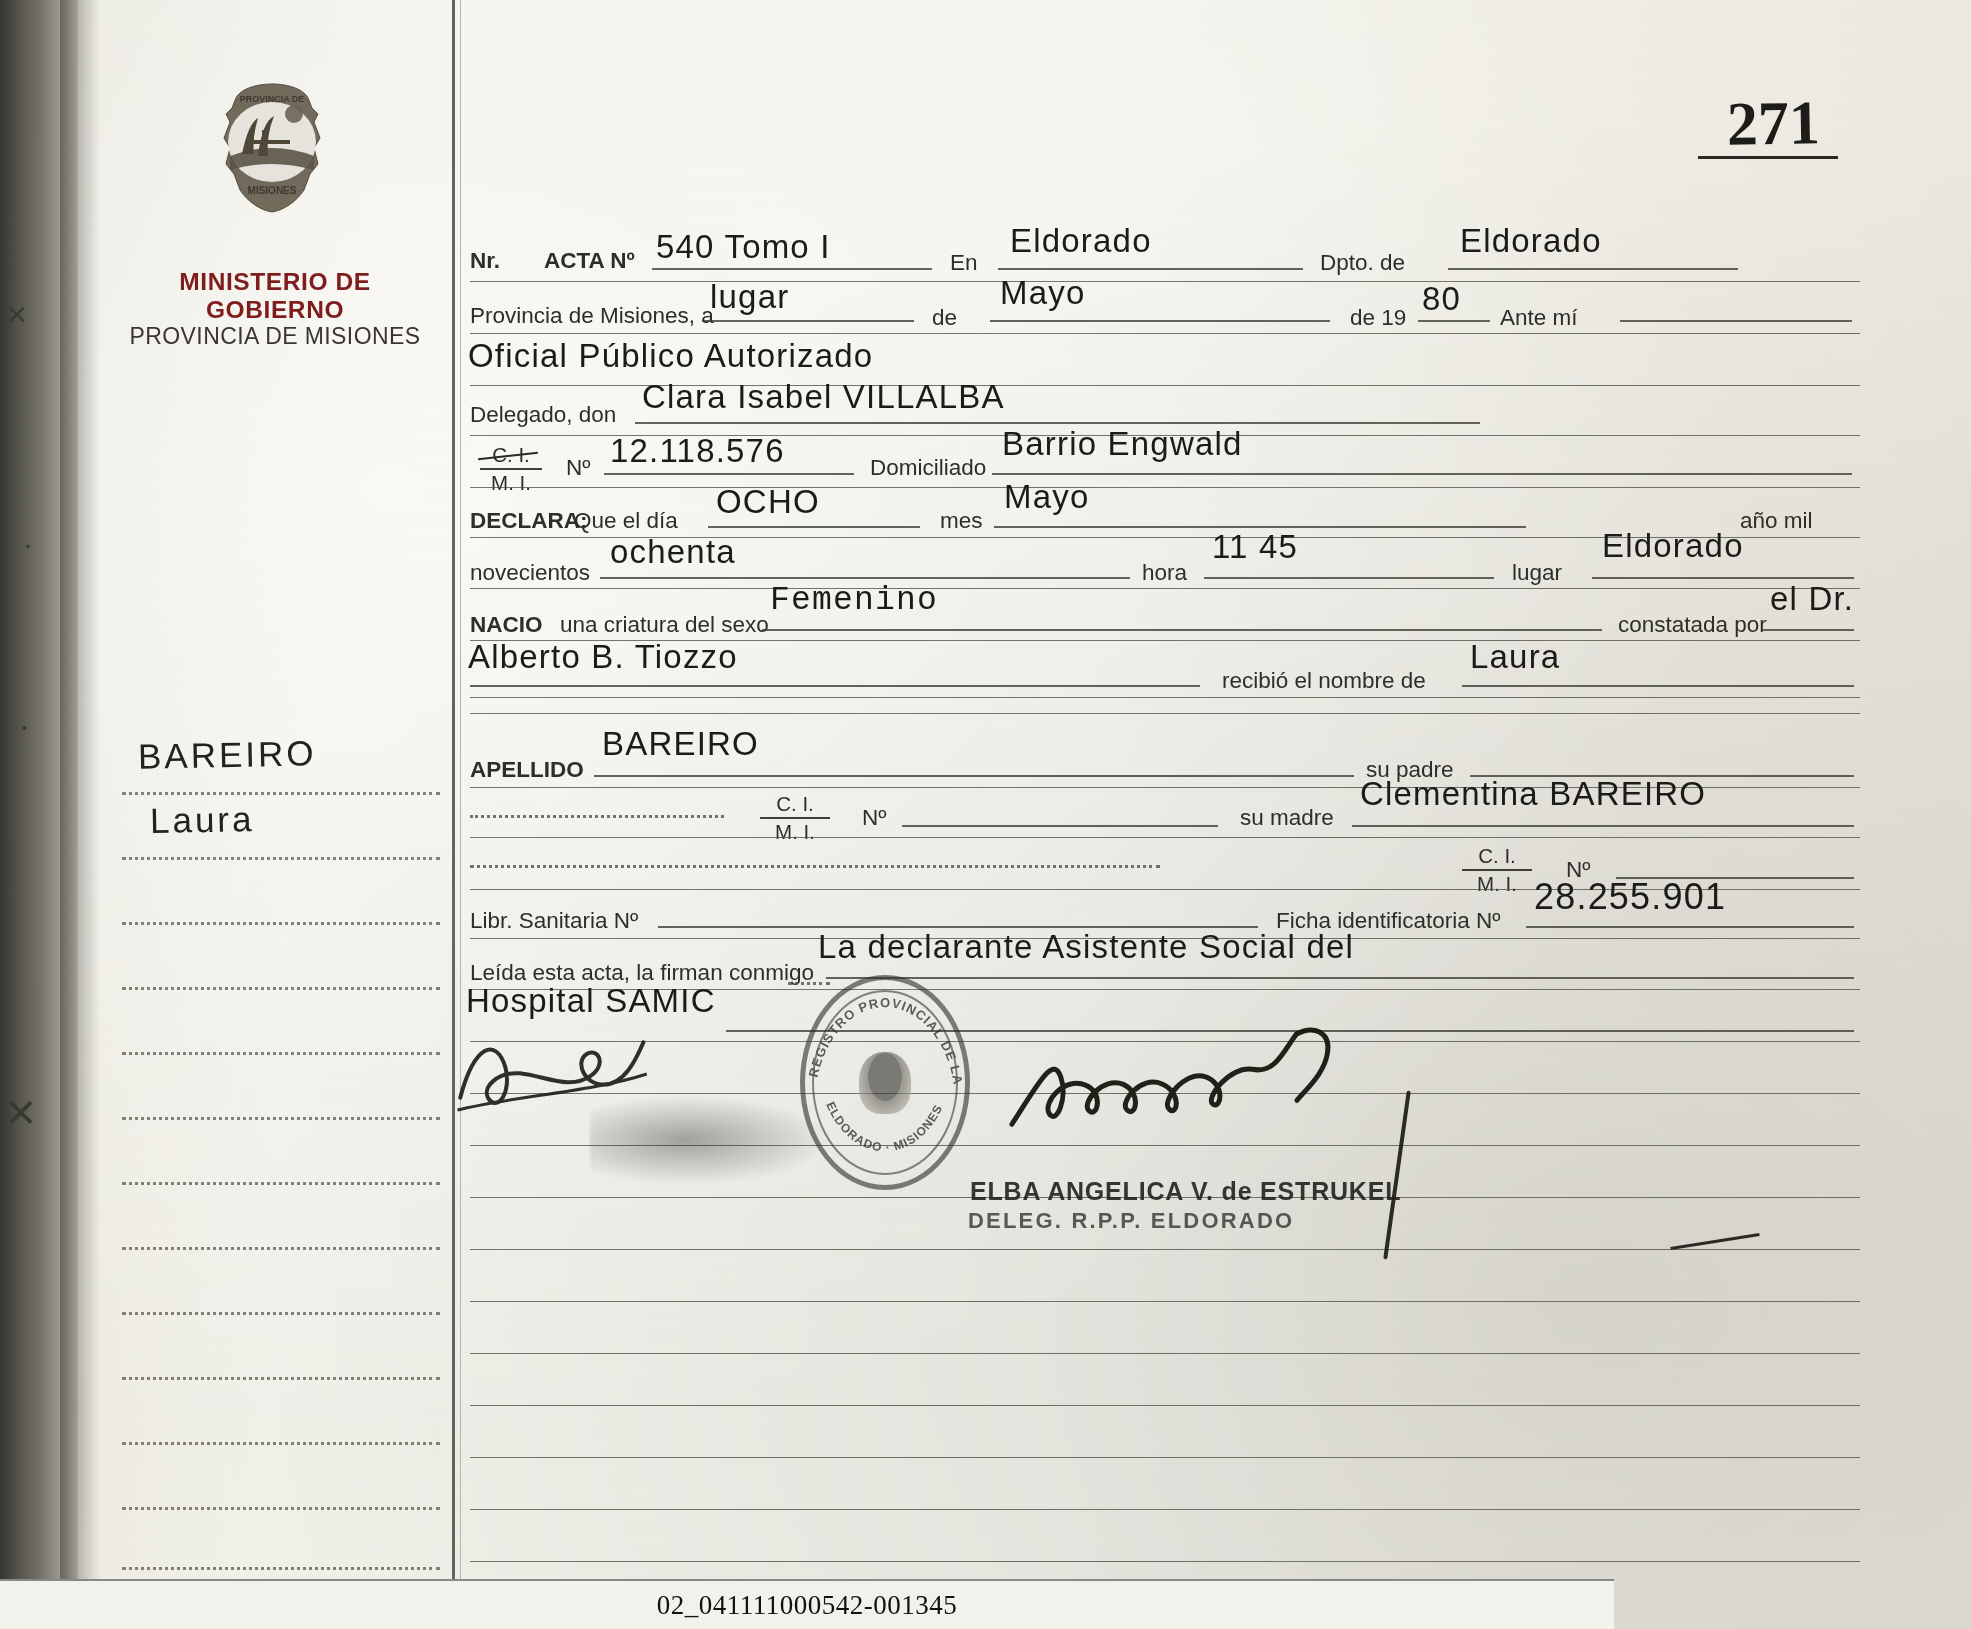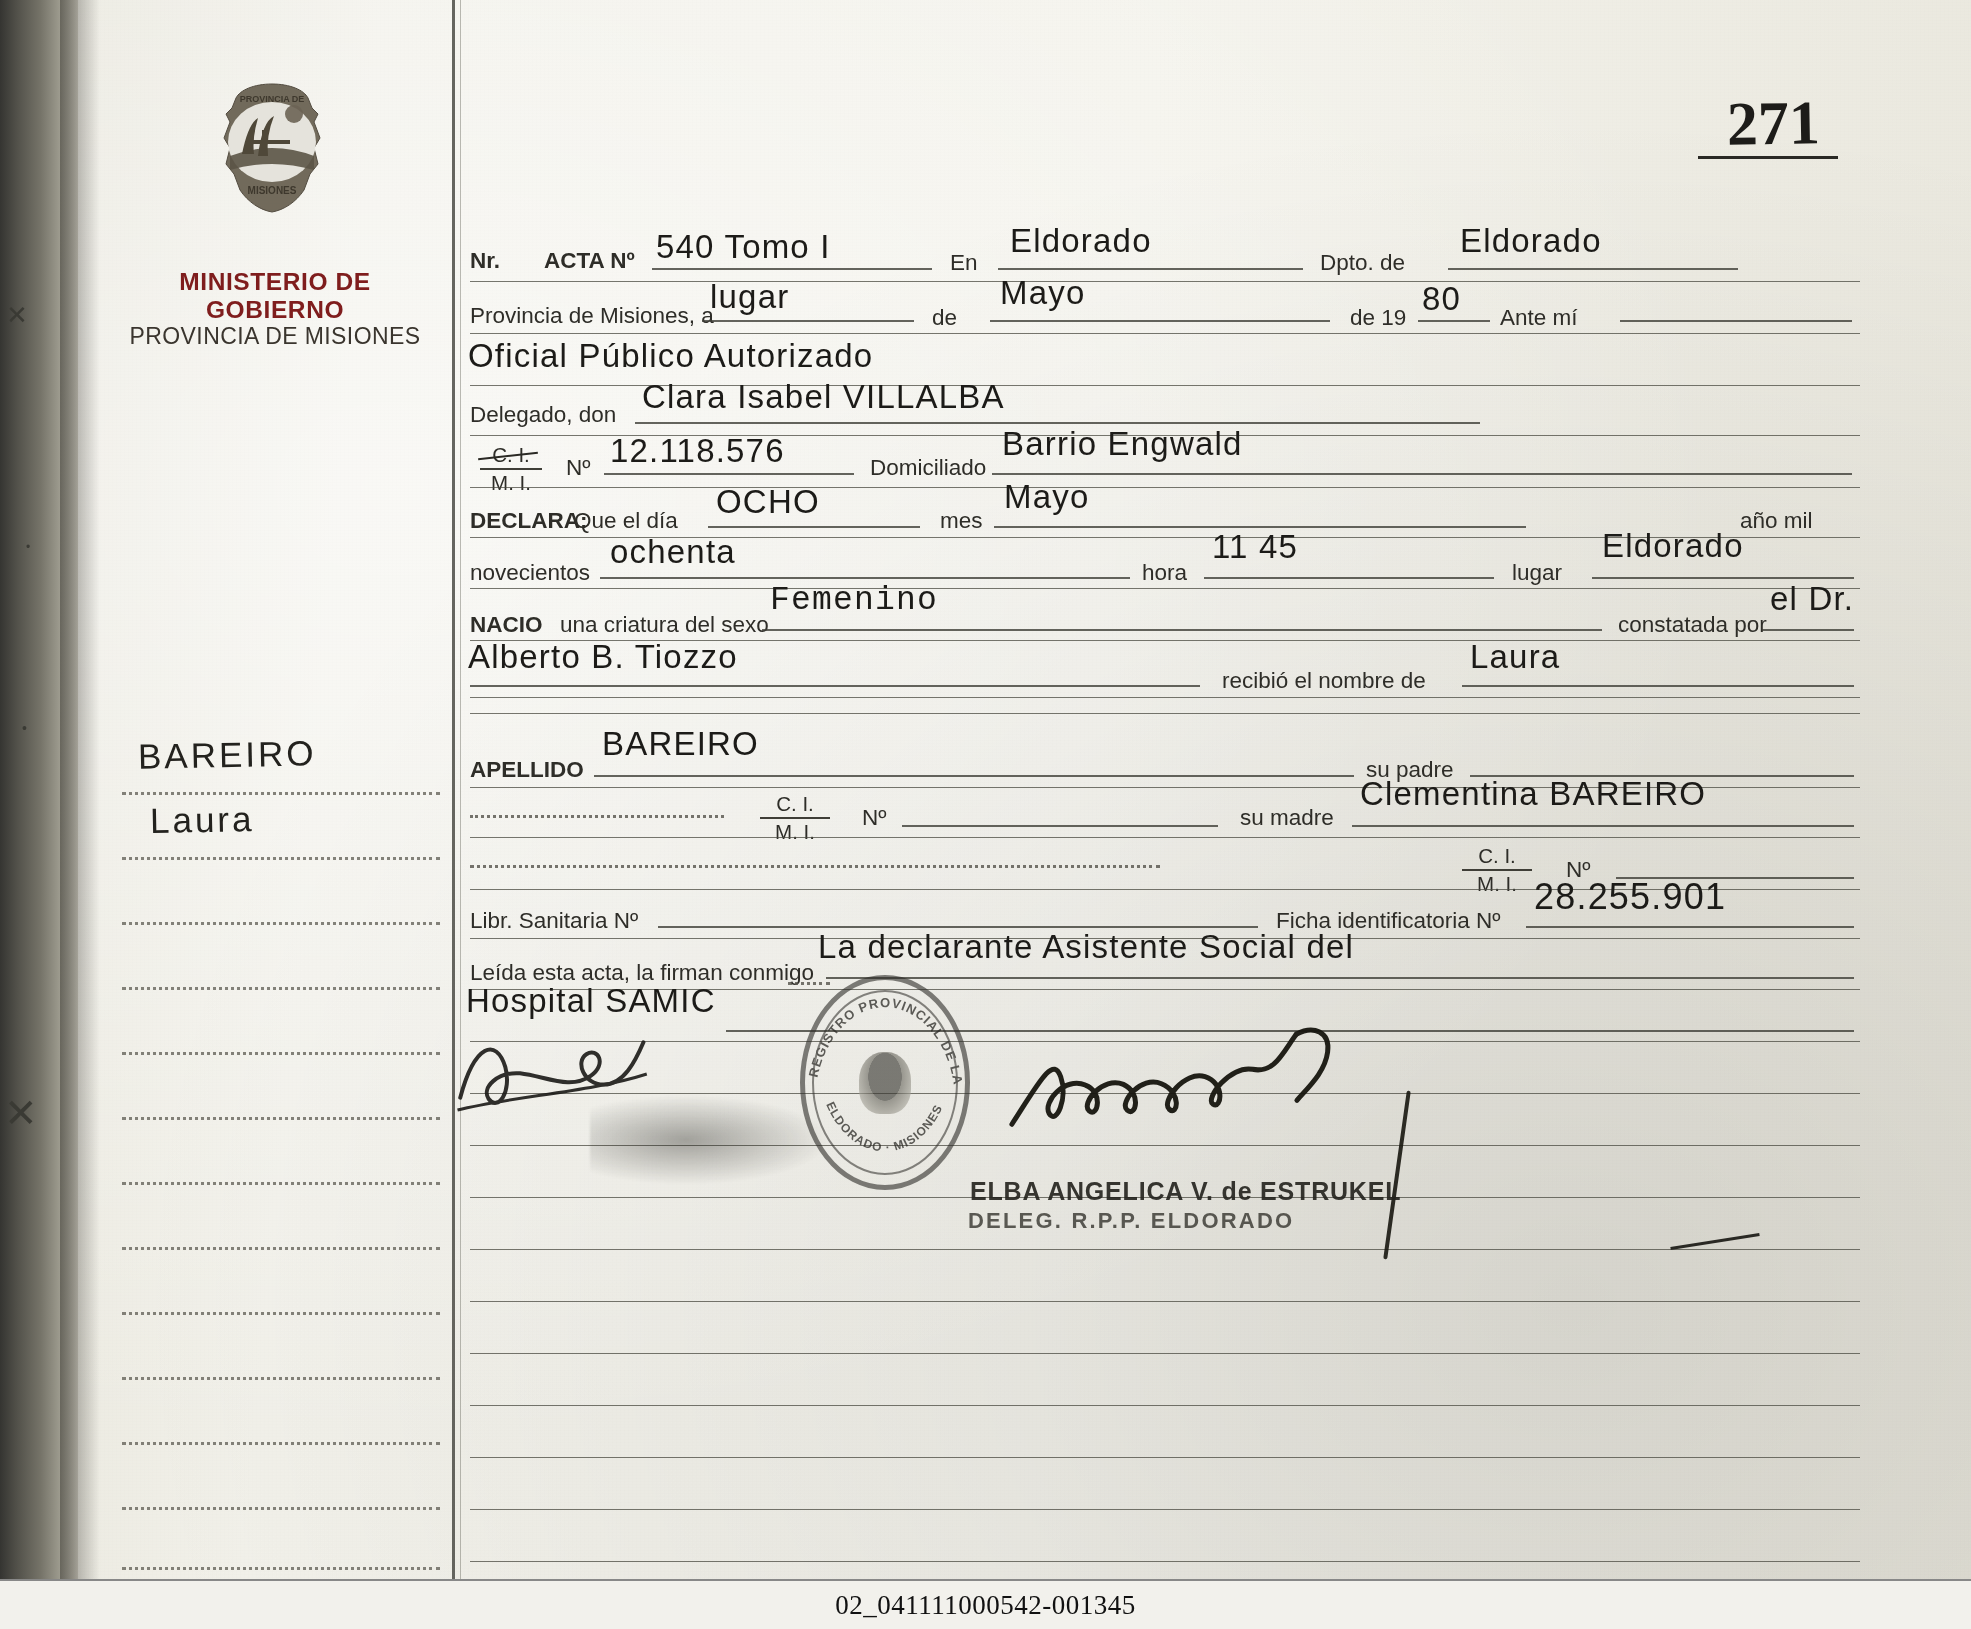--- a/index.html
+++ b/index.html
@@ -29,21 +29,21 @@
     opacity:.95;
   }
   .binding2{
     position:absolute;left:60px;top:0;width:40px;height:1583px;
     background:linear-gradient(90deg, rgba(60,58,52,.55), rgba(220,218,208,0));
   }
   
   .stitch{position:absolute;color:#3a3a34;font-size:26px;}
   
   .filebar{
-    position:absolute;left:0;bottom:0;width:1971px;height:48px;
+    position:absolute;left:0;bottom:0;width:1614px;height:48px;
     background:#f2f1ec;border-top:2px solid #888;
     display:flex;align-items:center;justify-content:center;
   }
   .filebar span{
     font-family:"Liberation Serif", serif;font-size:27px;color:#111;letter-spacing:.5px;
   }
   
   .vrule{position:absolute;left:452px;top:0;width:3px;height:1583px;background:#4b4b45;opacity:.85;}
   .vrule-thin{position:absolute;left:460px;top:0;width:1px;height:1583px;background:#7a7a70;opacity:.5;}
 

